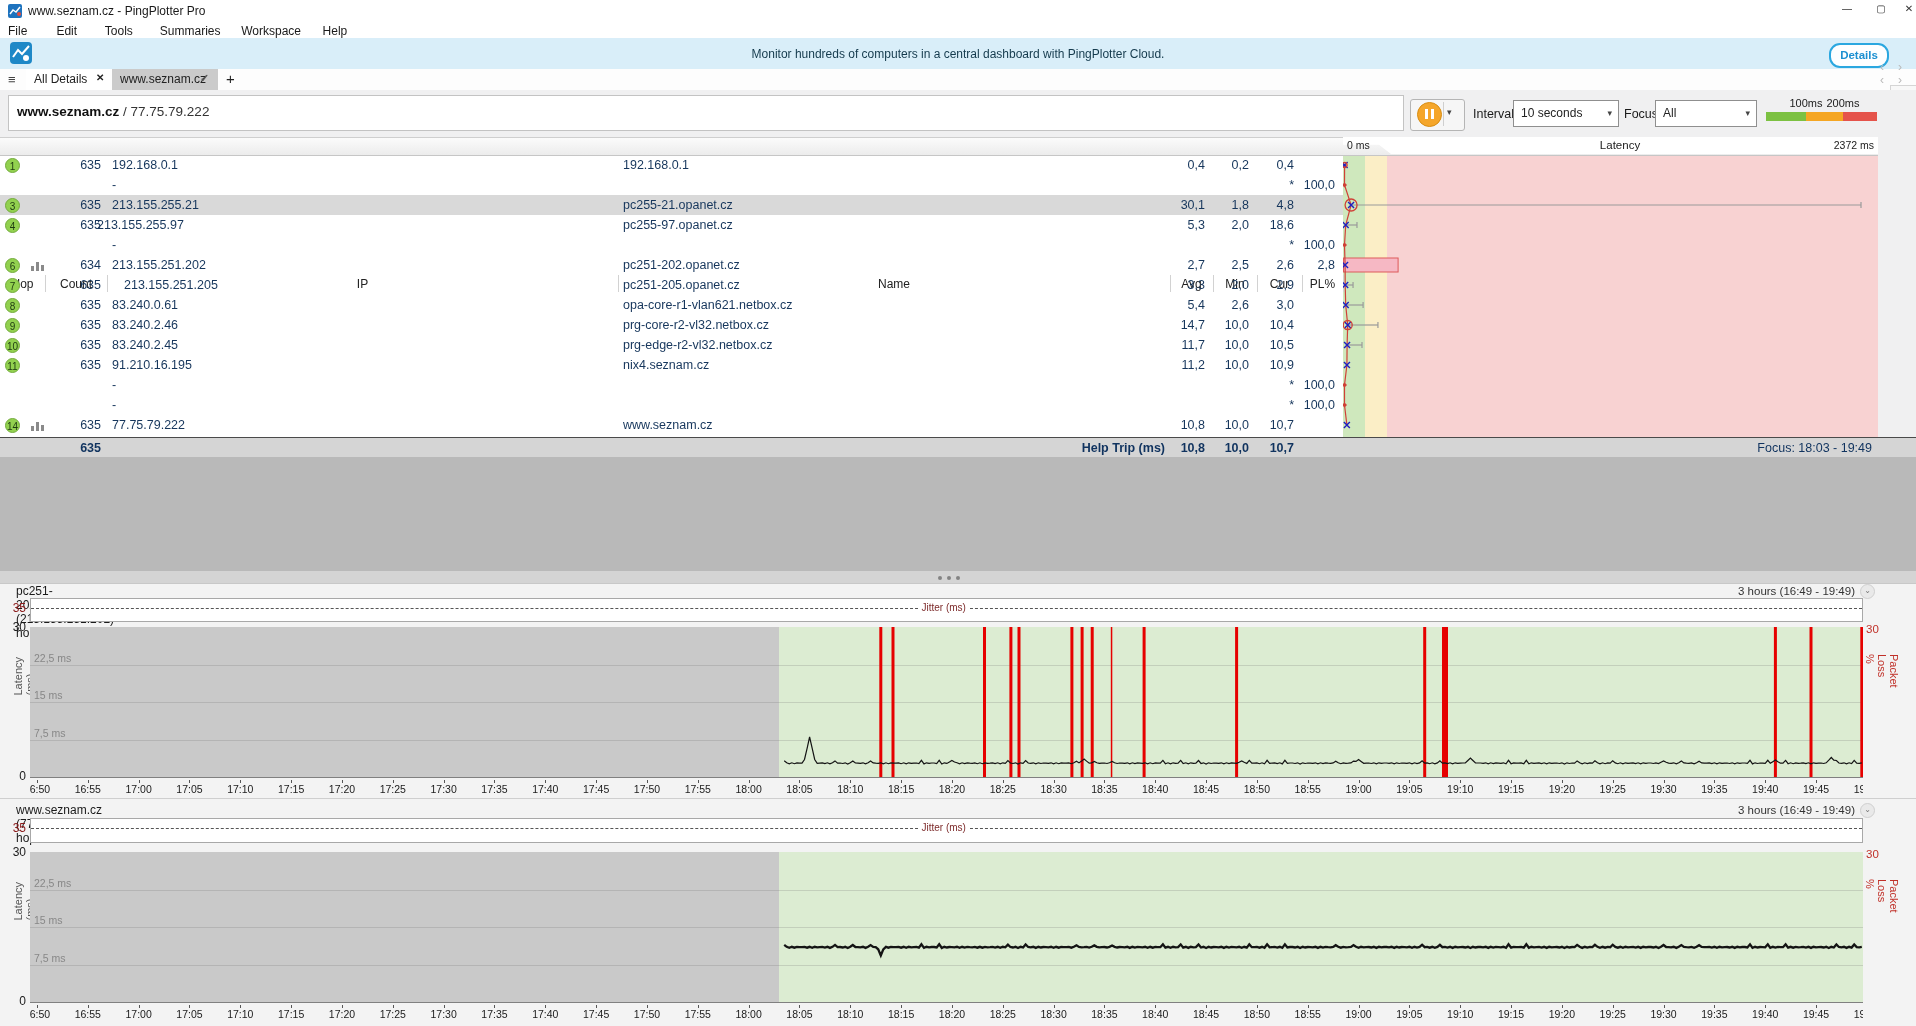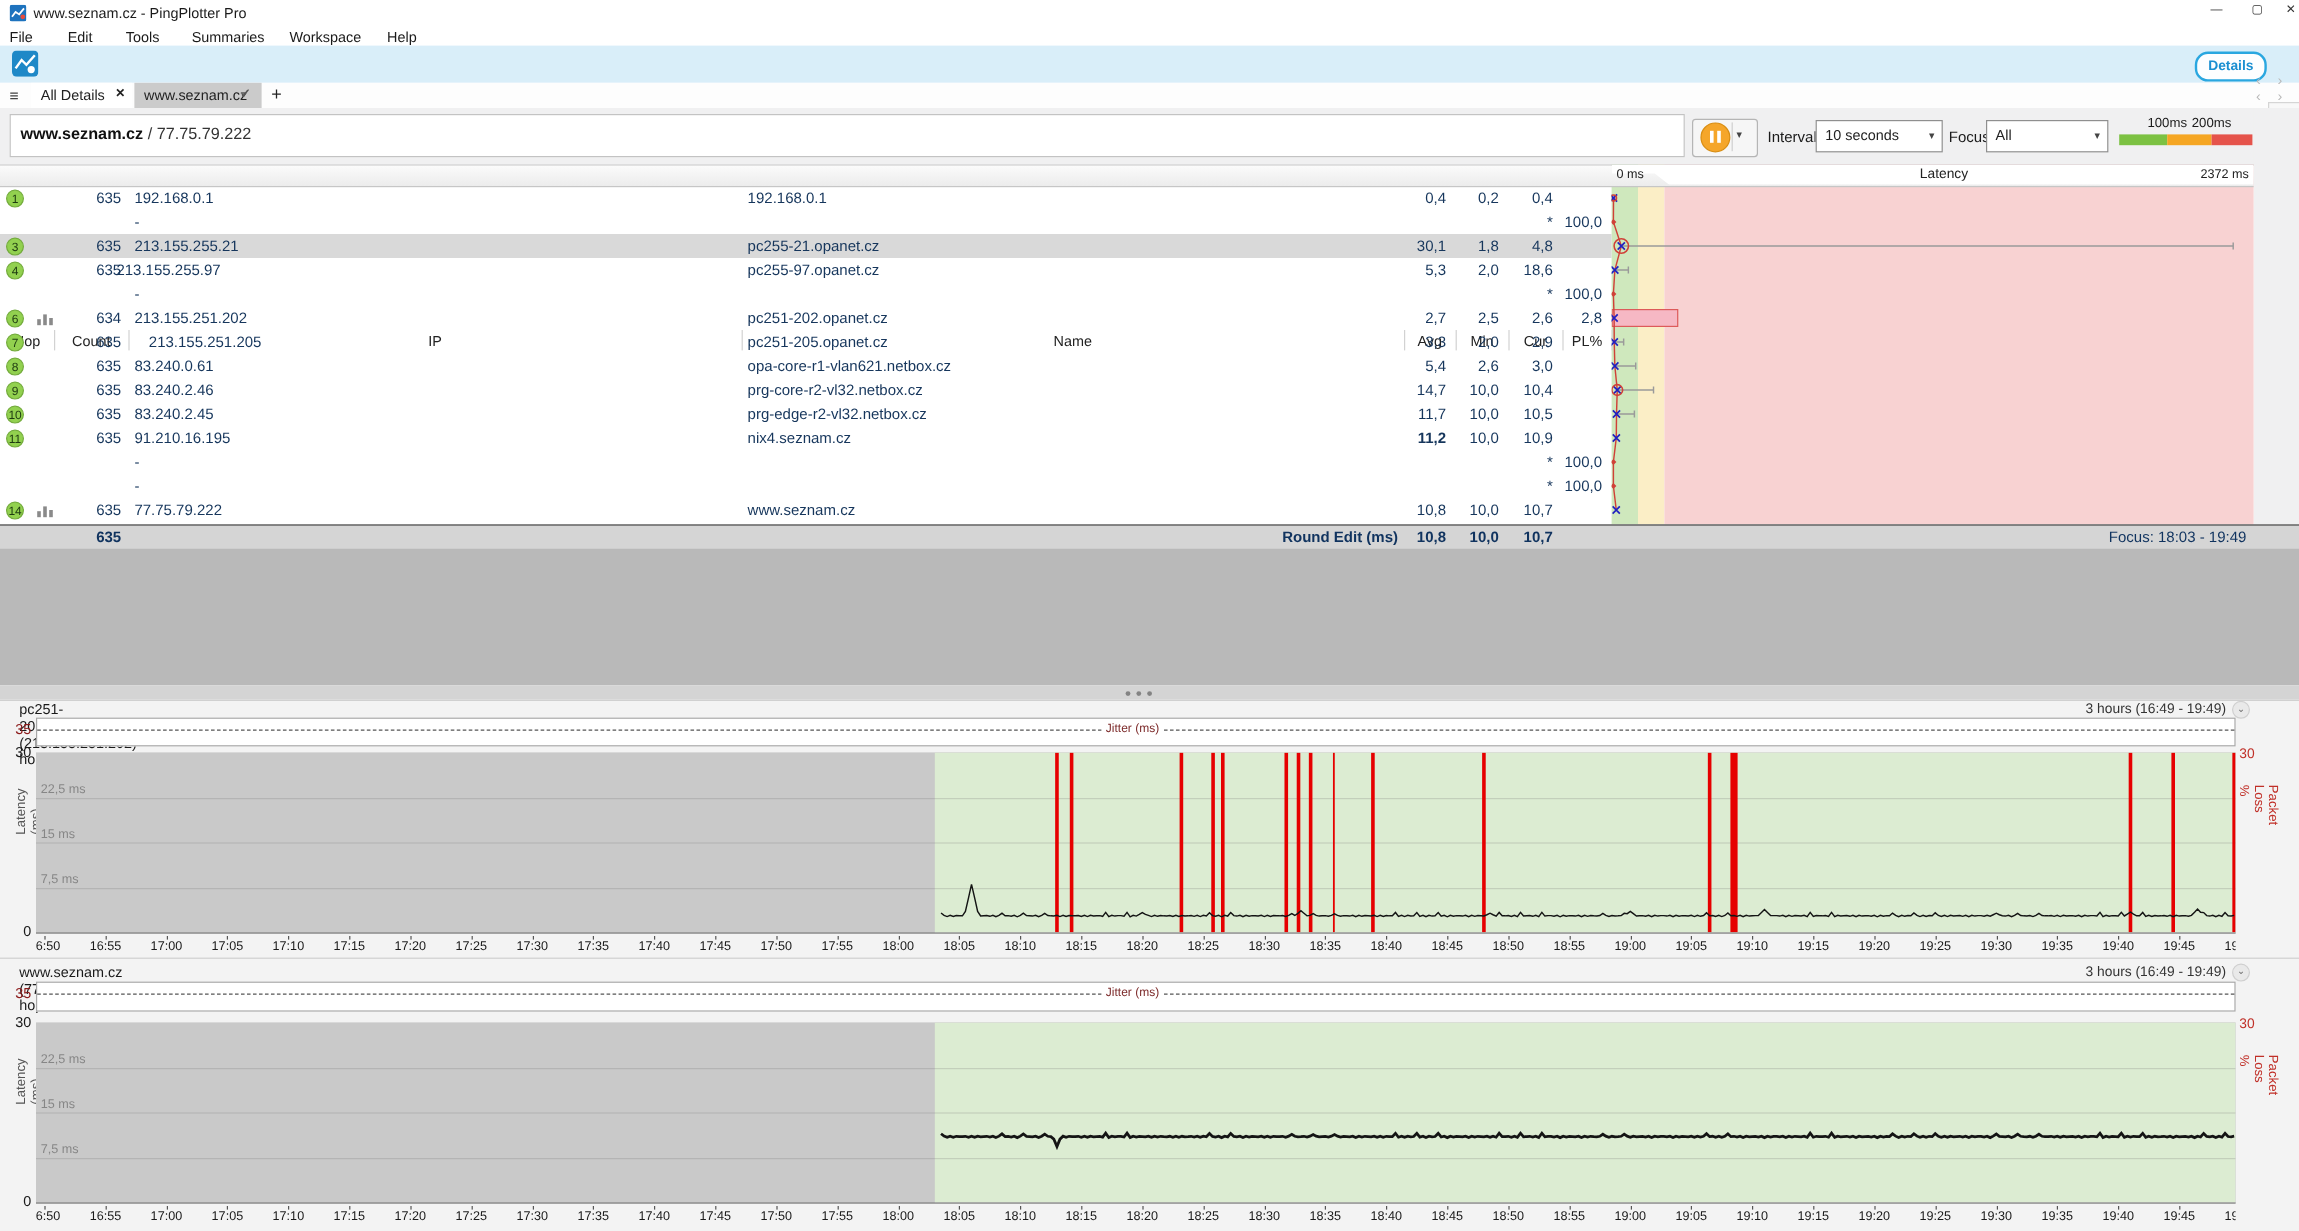--- a/index.html
+++ b/index.html
@@ -115,20 +115,21 @@
 
   <div class="abs" id="menubar"></div>
 
   <div class="abs" id="banner">
     <svg class="abs" style="left:10px;top:4px" width="22" height="22">
       <rect width="22" height="22" rx="4" fill="#1e88c7"></rect>
       <polyline points="3,15 8,8 12,12 19,4" stroke="#fff" stroke-width="2" fill="none"></polyline>
       <circle cx="16" cy="16" r="3" fill="#fff"></circle>
     </svg>
   </div>
+  <div class="abs" id="banner-msg">Monitor hundreds of computers in a central dashboard with PingPlotter Cloud.</div>
   <div class="abs" id="details-btn">Details</div>
 
   <div class="abs" id="tabrow"></div>
   <div class="abs" id="hamburger">≡</div>
   <div class="abs tab" id="tab-all"></div>
   <div class="abs" id="tab-all-label">All Details</div>
   <div class="abs" id="tab-all-close">✕</div>
   <div class="abs tab" id="tab-target"></div>
   <div class="abs" id="tab-target-label">www.seznam.cz</div>
   <div class="abs" id="tab-target-check">✓</div>
@@ -224,21 +225,21 @@
       <path d="M1.5 247.5 L4 250 L1.5 252.5 L-1 250 Z" fill="#d04038"></path>
       <path d="M0.8585160202360878 267 L6.858516020236088 273 M0.8585160202360878 273 L6.858516020236088 267" stroke="#2020c0" stroke-width="1.4"></path>
     </svg>
   <div class="abs" id="lat-head-band"></div>
   <div class="abs lat-hd-lbl" style="left:1347px">0 ms</div>
   <div class="abs lat-hd-lbl" style="left:1540px;width:160px;text-align:center;font-size:11.5px">Latency</div>
   <div class="abs lat-hd-lbl" style="left:1800px;width:74px;text-align:right">2372 ms</div>
 
   <div class="abs" id="tfoot">
     <span class="fcell r" style="left:45px;width:56px">635</span>
-    <span class="fcell r" style="left:965px;width:200px">Round Edit (ms)</span>
+    <span class="fcell r" style="left:965px;width:200px">Help Trip (ms)</span>
     <span class="fcell r" style="left:1162px;width:43px">10,8</span>
     <span class="fcell r" style="left:1205px;width:44px">10,0</span>
     <span class="fcell r" style="left:1249px;width:45px">10,7</span>
     <span class="fcell r" style="left:1672px;width:200px;font-weight:normal">Focus: 18:03 - 19:49</span>
   </div>
 
   <div class="abs" id="graygap"></div>
   <div class="abs" id="splitter"></div>
   <div class="abs dot" style="left:938px"></div>
   <div class="abs dot" style="left:947px"></div>
@@ -573,21 +574,21 @@
       <span class="cell r" style="left: 1162px; width: 43px;">11,7</span>
       <span class="cell r" style="left: 1205px; width: 44px;">10,0</span>
       <span class="cell r" style="left: 1249px; width: 45px;">10,5</span>
       <span class="cell r" style="left: 1294px; width: 41px;"></span>
     </div>
     <div class="abs trow" style="top: 355px;">
       <span class="hopcirc">11</span>
       <span class="cell r" style="left: 45px; width: 56px;">635</span>
       <span class="cell" style="left: 112px;">91.210.16.195</span>
       <span class="cell" style="left: 623px;">nix4.seznam.cz</span>
-      <span class="cell r" style="left: 1162px; width: 43px; font-weight: bold;">11,2</span>
+      <span class="cell r" style="left: 1162px; width: 43px;">11,2</span>
       <span class="cell r" style="left: 1205px; width: 44px;">10,0</span>
       <span class="cell r" style="left: 1249px; width: 45px;">10,9</span>
       <span class="cell r" style="left: 1294px; width: 41px;"></span>
     </div>
     <div class="abs trow" style="top: 375px;">
       <span class="cell r" style="left: 45px; width: 56px;"></span>
       <span class="cell" style="left: 112px;">-</span>
       <span class="cell" style="left: 623px;"></span>
       <span class="cell r" style="left: 1162px; width: 43px;"></span>
       <span class="cell r" style="left: 1205px; width: 44px;"></span>

